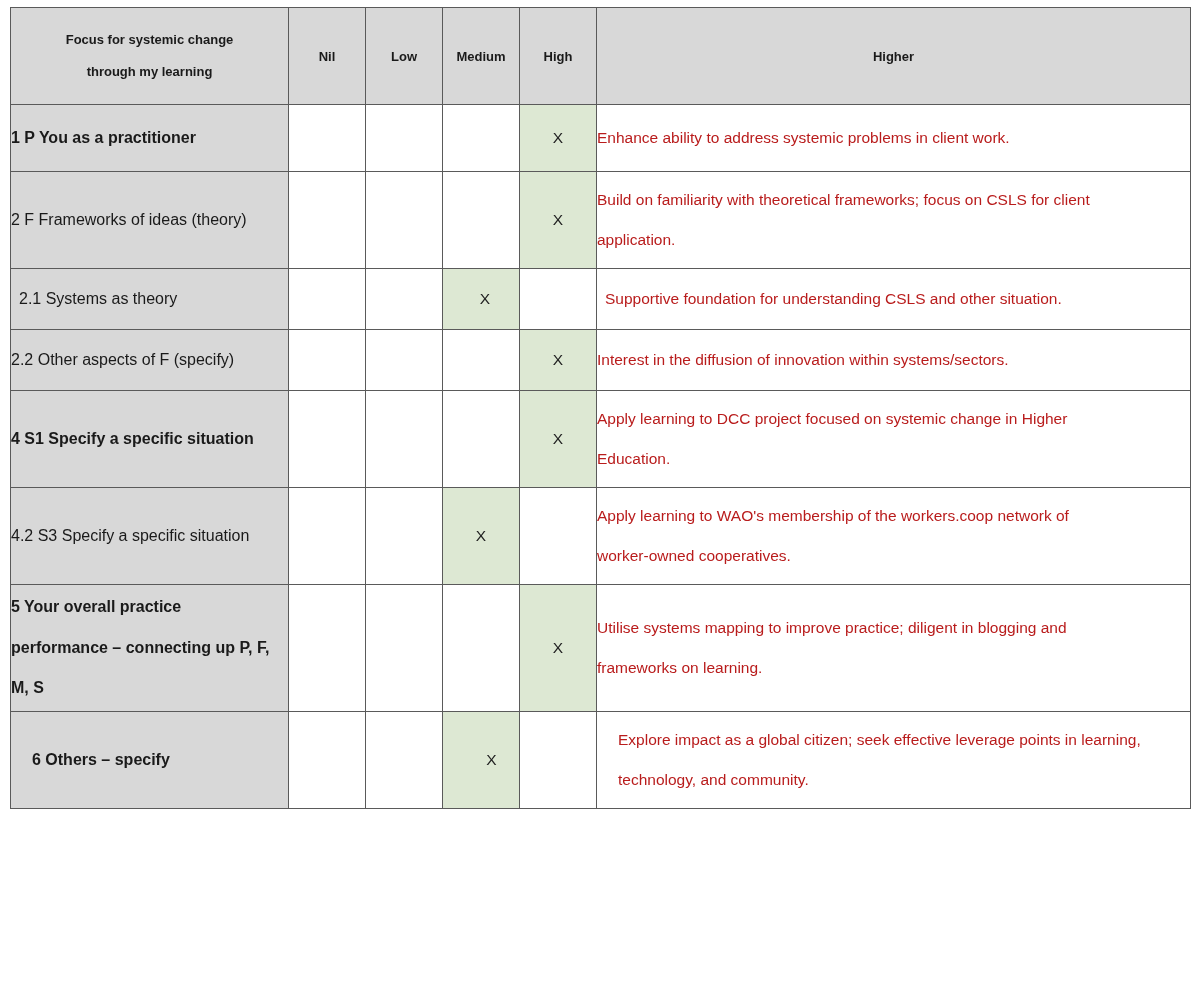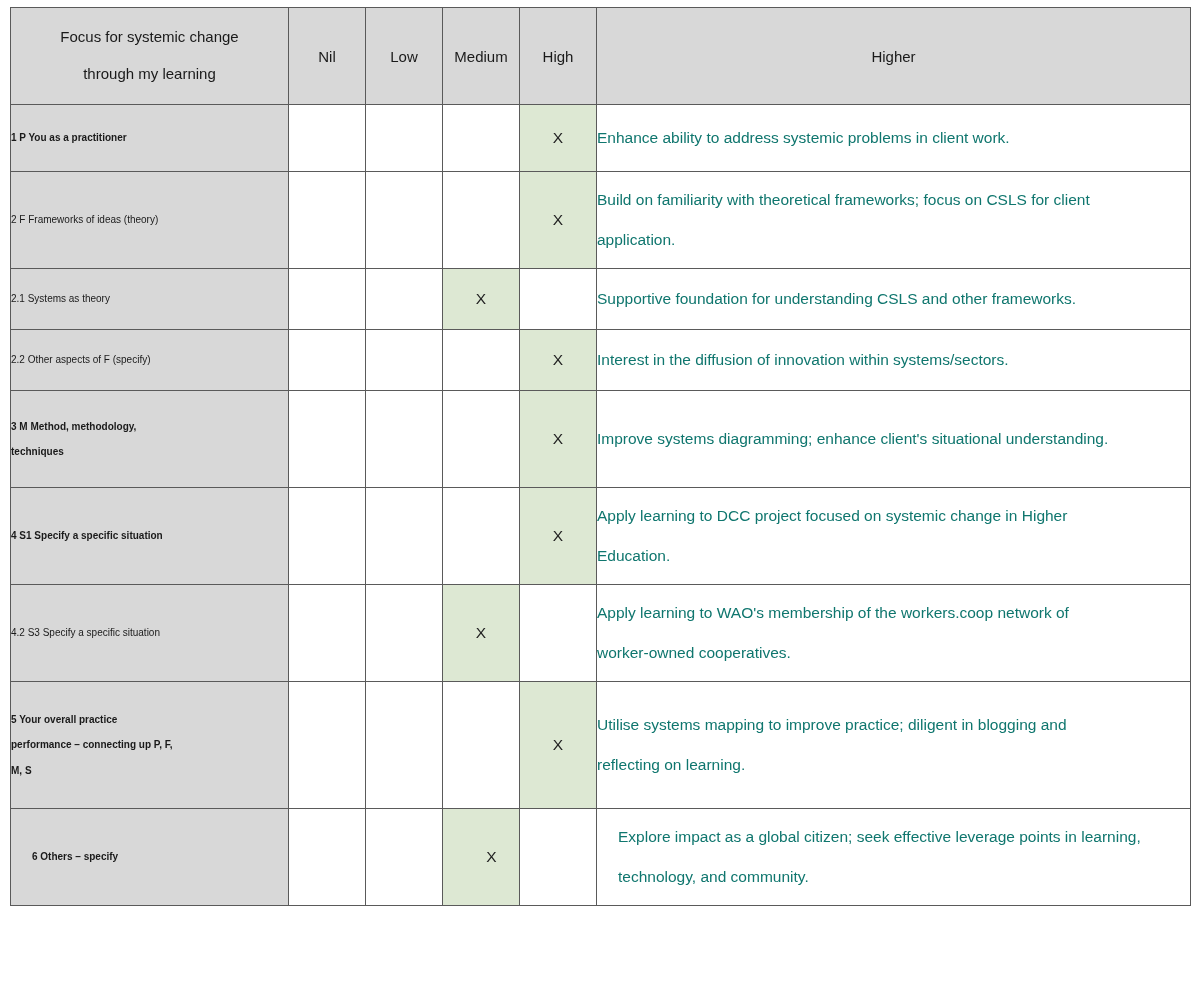--- a/index.html
+++ b/index.html
@@ -33,68 +33,68 @@
     padding: 0;
   }
   
   col.c-focus  { width: 278px; }
   col.c-level  { width: 77px;  }
   col.c-notes  { width: 594px; }
 
   
   thead th {
     background: #d8d8d8;
-    font-weight: normal;
-    font-size: 15px;
+    font-weight: bold;
+    font-size: 13px;
     color: #1a1a1a;
     text-align: center;
     height: 96px;
   }
   thead th.focus-head {
     padding: 0 10px;
     line-height: 2.45;
   }
   thead th.focus-head .hl {
     display: block;
   }
   
   td.label {
     background: #d8d8d8;
     color: #1a1a1a;
-    font-size: 10px;
+    font-size: 16px;
     padding: 0 12px;
     line-height: 2.55;
     text-align: left;
   }
   td.label.bold { font-weight: bold; }
   td.label .ll { display: block; }
 
   td.mark {
     background: #ffffff;
     text-align: center;
     font-size: 15.5px;
     color: #222222;
   }
   td.mark.on {
     background: #dde8d3;
   }
   td.notes {
     background: #ffffff;
-    color: #0f766e;
+    color: #b91c1c;
     font-size: 15.5px;
     padding: 0 14px 0 12px;
     line-height: 2.55;
     text-align: left;
   }
   td.notes .nl { display: block; }
 
   
   tr.r0 td { height: 66px; }
   tr.r1 td { height: 96px; }
-  tr.r2 td { height: 60px; }
+  tr.r2 td { height: 60px; padding-left: 8px; }
   tr.r3 td { height: 60px; }
   tr.r4 td { height: 96px; }
   tr.r5 td { height: 96px; }
   tr.r6 td { height: 66px; }
   tr.r7 td { height: 96px; }
   tr.r8 td { height: 126px; }
   tr.r9 td { height: 96px; padding-left: 21px; }
 </style>
 </head>
 <body>
@@ -150,46 +150,33 @@
         </tr>
         <tr class="r2">
           <td class="label">
             <span class="ll">2.1 Systems as theory</span>
           </td>
           <td class="mark"></td>
           <td class="mark"></td>
           <td class="mark on">X</td>
           <td class="mark"></td>
           <td class="notes">
-            <span class="nl">Supportive foundation for understanding CSLS and other frameworks.</span>
+            <span class="nl">Supportive foundation for understanding CSLS and other situation.</span>
           </td>
         </tr>
         <tr class="r3">
           <td class="label">
             <span class="ll">2.2 Other aspects of F (specify)</span>
           </td>
           <td class="mark"></td>
           <td class="mark"></td>
           <td class="mark"></td>
           <td class="mark on">X</td>
           <td class="notes">
             <span class="nl">Interest in the diffusion of innovation within systems/sectors.</span>
-          </td>
-        </tr>
-        <tr class="r4">
-          <td class="label bold">
-            <span class="ll">3 M Method, methodology,</span>
-            <span class="ll">techniques</span>
-          </td>
-          <td class="mark"></td>
-          <td class="mark"></td>
-          <td class="mark"></td>
-          <td class="mark on">X</td>
-          <td class="notes">
-            <span class="nl">Improve systems diagramming; enhance client's situational understanding.</span>
           </td>
         </tr>
         <tr class="r5">
           <td class="label bold">
             <span class="ll">4 S1 Specify a specific situation</span>
           </td>
           <td class="mark"></td>
           <td class="mark"></td>
           <td class="mark"></td>
           <td class="mark on">X</td>
@@ -216,21 +203,21 @@
             <span class="ll">5 Your overall practice</span>
             <span class="ll">performance – connecting up P, F,</span>
             <span class="ll">M, S</span>
           </td>
           <td class="mark"></td>
           <td class="mark"></td>
           <td class="mark"></td>
           <td class="mark on">X</td>
           <td class="notes">
             <span class="nl">Utilise systems mapping to improve practice; diligent in blogging and</span>
-            <span class="nl">reflecting on learning.</span>
+            <span class="nl">frameworks on learning.</span>
           </td>
         </tr>
         <tr class="r9">
           <td class="label bold">
             <span class="ll">6 Others – specify</span>
           </td>
           <td class="mark"></td>
           <td class="mark"></td>
           <td class="mark on">X</td>
           <td class="mark"></td>

